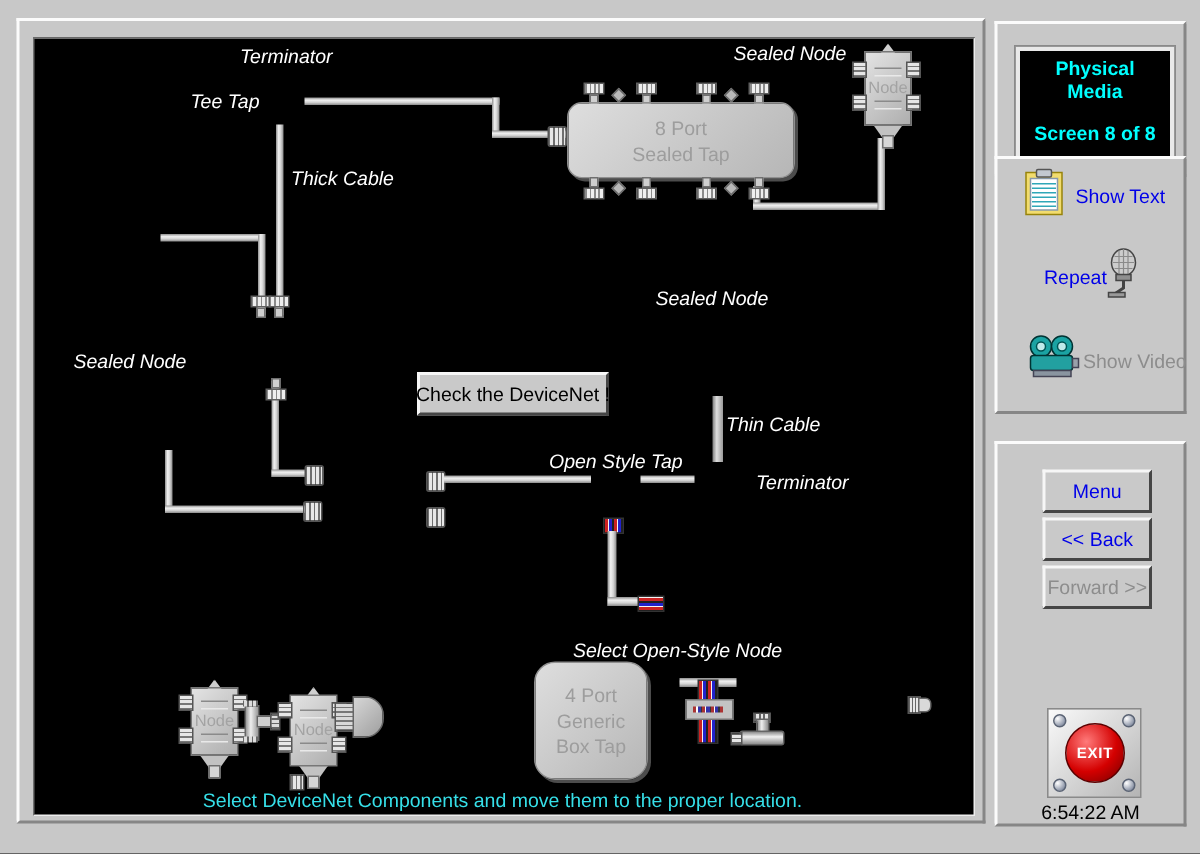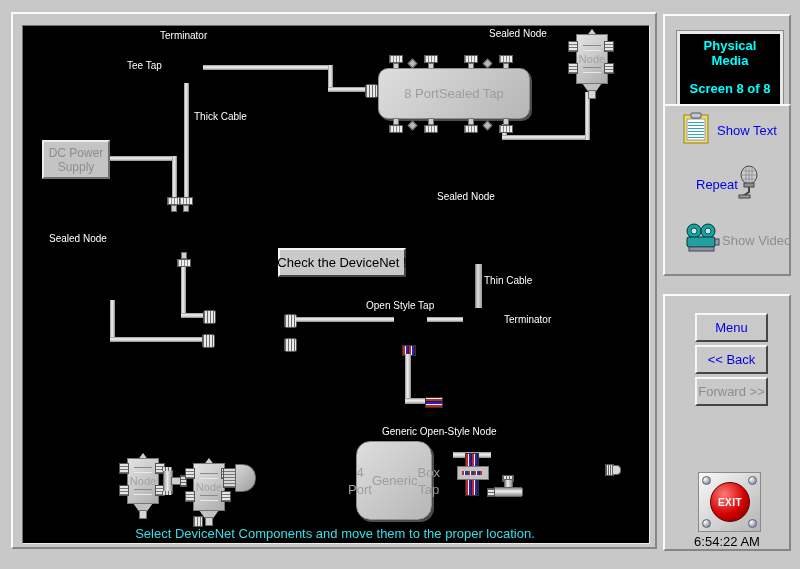--- a/index.html
+++ b/index.html
@@ -12,21 +12,21 @@
   .abs{position:absolute;}
 
   
   .raised{background:#c8c8c8;border:2px solid;border-color:#fbfbfb #868686 #868686 #fbfbfb;}
   .canvas{
     position:absolute;left:22px;top:25px;width:626px;height:517px;
     background:#000;border:1px solid;border-color:#6f6f6f #ededed #ededed #6f6f6f;
   }
 
   
-  .lbl{position:absolute;color:#fff;font-size:10px;white-space:nowrap;}
+  .lbl{position:absolute;color:#fff;font-size:13px;white-space:nowrap;font-style:italic;}
   .status{position:absolute;left:10px;top:500px;width:604px;text-align:center;
           color:#36dfe8;font-size:13px;white-space:nowrap;}
 
   
   .cable{position:absolute;background:linear-gradient(180deg,#8f8f8f,#f0f0f0 35%,#d4d4d4 65%,#8a8a8a);}
   .cable.v{background:linear-gradient(90deg,#8f8f8f,#f0f0f0 35%,#d4d4d4 65%,#8a8a8a);}
   .cable-thin{position:absolute;background:linear-gradient(90deg,#7d7d7d,#dedede 40%,#9a9a9a);}
 
   
   .plug{position:absolute;width:11px;height:12px;border:1px solid #555;border-radius:2px;
@@ -35,21 +35,21 @@
   .stud.down{flex-direction:column-reverse;}
   .stud .cap{width:12px;height:6px;border:1px solid #5f5f5f;
              background:repeating-linear-gradient(90deg,#8a8a8a 0 1px,#eeeeee 1px 3px);}
   .stud .stem{width:4px;height:5px;background:#cfcfcf;border:1px solid #6f6f6f;}
   .diamond{position:absolute;width:5px;height:5px;background:#b9b9b9;border:1px solid #6a6a6a;
            transform:rotate(45deg);}
 
   
   .tap{position:absolute;background:linear-gradient(135deg,#dedede,#b6b6b6);
        border:1px solid #8f8f8f;box-shadow:2px 2px 0 #4c4c4c;
-       display:flex;flex-direction:row;align-items:center;justify-content:center;
+       display:flex;flex-direction:column;align-items:center;justify-content:center;
        color:#9d9d9d;font-size:13px;line-height:17px;text-align:center;}
   .bevel-box{position:absolute;background:#c4c4c4;
        border:2px solid;border-color:#ececec #6f6f6f #6f6f6f #ececec;
        display:flex;flex-direction:column;align-items:center;justify-content:center;
        color:#8d8d8d;font-size:12px;line-height:14px;text-align:center;}
   .win-btn{position:absolute;background:#c9c9c9;
        border:2px solid;border-color:#f6f6f6 #454545 #454545 #f6f6f6;
        display:flex;align-items:center;justify-content:center;
        font-size:13px;color:#000;white-space:nowrap;cursor:default;}
 
@@ -101,21 +101,21 @@
 
   <div class="lbl" style="left:137px;top:4px;">Terminator</div>
   <div class="lbl" style="left:104px;top:34px;">Tee Tap</div>
   <div class="lbl" style="left:171px;top:85px;">Thick Cable</div>
   <div class="lbl" style="left:466px;top:2px;">Sealed Node</div>
   <div class="lbl" style="left:26px;top:207px;">Sealed Node</div>
   <div class="lbl" style="left:414px;top:165px;">Sealed Node</div>
   <div class="lbl" style="left:461px;top:249px;">Thin Cable</div>
   <div class="lbl" style="left:343px;top:274px;">Open Style Tap</div>
   <div class="lbl" style="left:481px;top:288px;">Terminator</div>
-  <div class="lbl" style="left:359px;top:400px;">Generic Open-Style Node</div>
+  <div class="lbl" style="left:359px;top:400px;">Select Open-Style Node</div>
 
   <div class="cable" style="left:180px;top:39px;width:130px;height:5px;"></div>
   <div class="cable v" style="left:305px;top:39px;width:5px;height:27px;"></div>
   <div class="cable" style="left:305px;top:61px;width:50px;height:5px;"></div>
   <div class="plug" style="left:342px;top:58px;"></div>
 
   <div class="cable v" style="left:161px;top:57px;width:5px;height:127px;"></div>
 
   <div class="cable" style="left:84px;top:130px;width:66px;height:5px;"></div>
   <div class="cable v" style="left:149px;top:130px;width:5px;height:54px;"></div>
@@ -136,24 +136,20 @@
 
   <div class="wires-v" style="left:379px;top:319px;width:12px;height:9px;"></div>
   <div class="cable v" style="left:382px;top:328px;width:6px;height:50px;"></div>
   <div class="cable" style="left:382px;top:372px;width:22px;height:6px;"></div>
   <div class="wires-h" style="left:402px;top:371px;width:16px;height:9px;"></div>
 
   <div class="cable v" style="left:479px;top:98px;width:5px;height:16px;"></div>
   <div class="cable" style="left:479px;top:109px;width:88px;height:5px;"></div>
   <div class="cable v" style="left:562px;top:66px;width:5px;height:48px;"></div>
 
-  <div class="bevel-box" style="left:19px;top:114px;width:64px;height:35px;">
-    <span>DC Power</span>
-    <span>Supply</span>
-  </div>
 
   <div class="stud" style="left:145px;top:171px;">
       <div class="cap"></div>
       <div class="stem"></div>
     </div>
   <div class="stud" style="left:157px;top:171px;">
       <div class="cap"></div>
       <div class="stem"></div>
     </div>
   <div class="stud down" style="left:155px;top:226px;">

